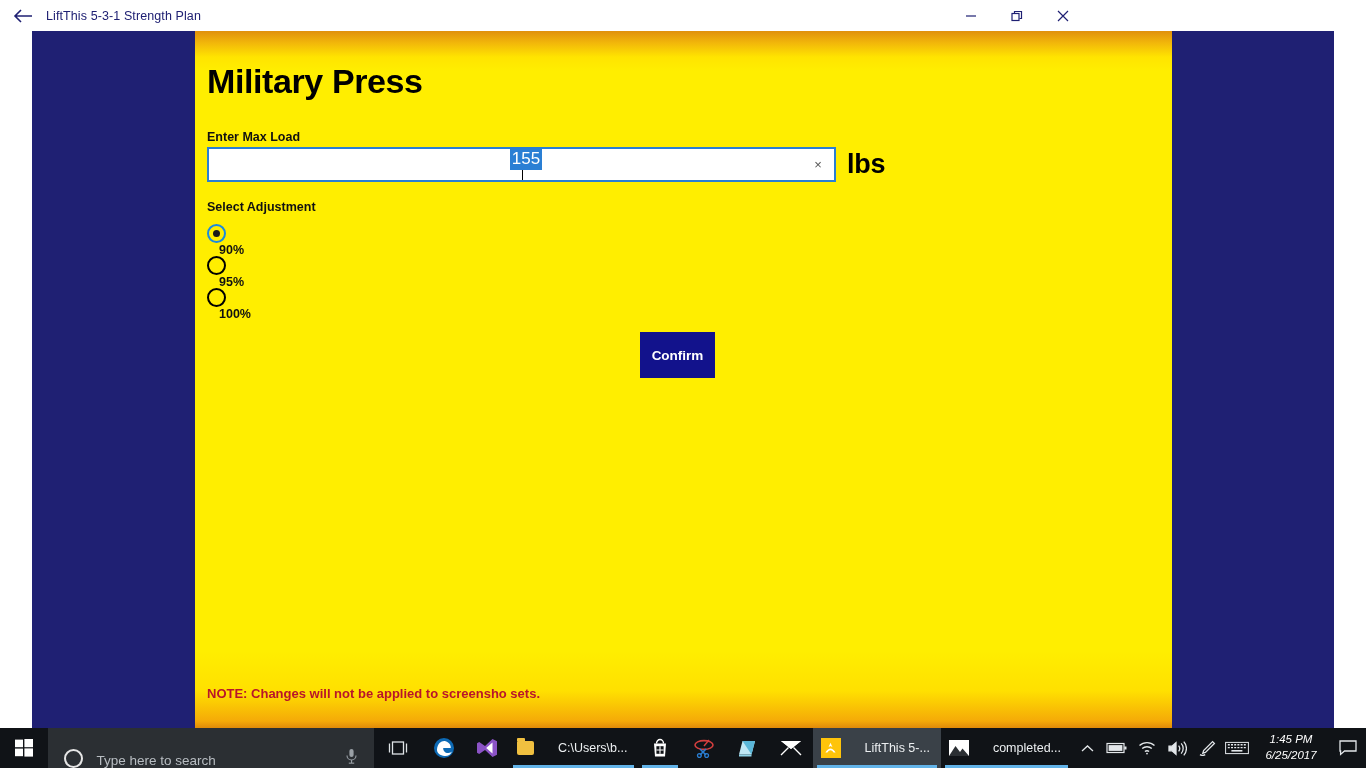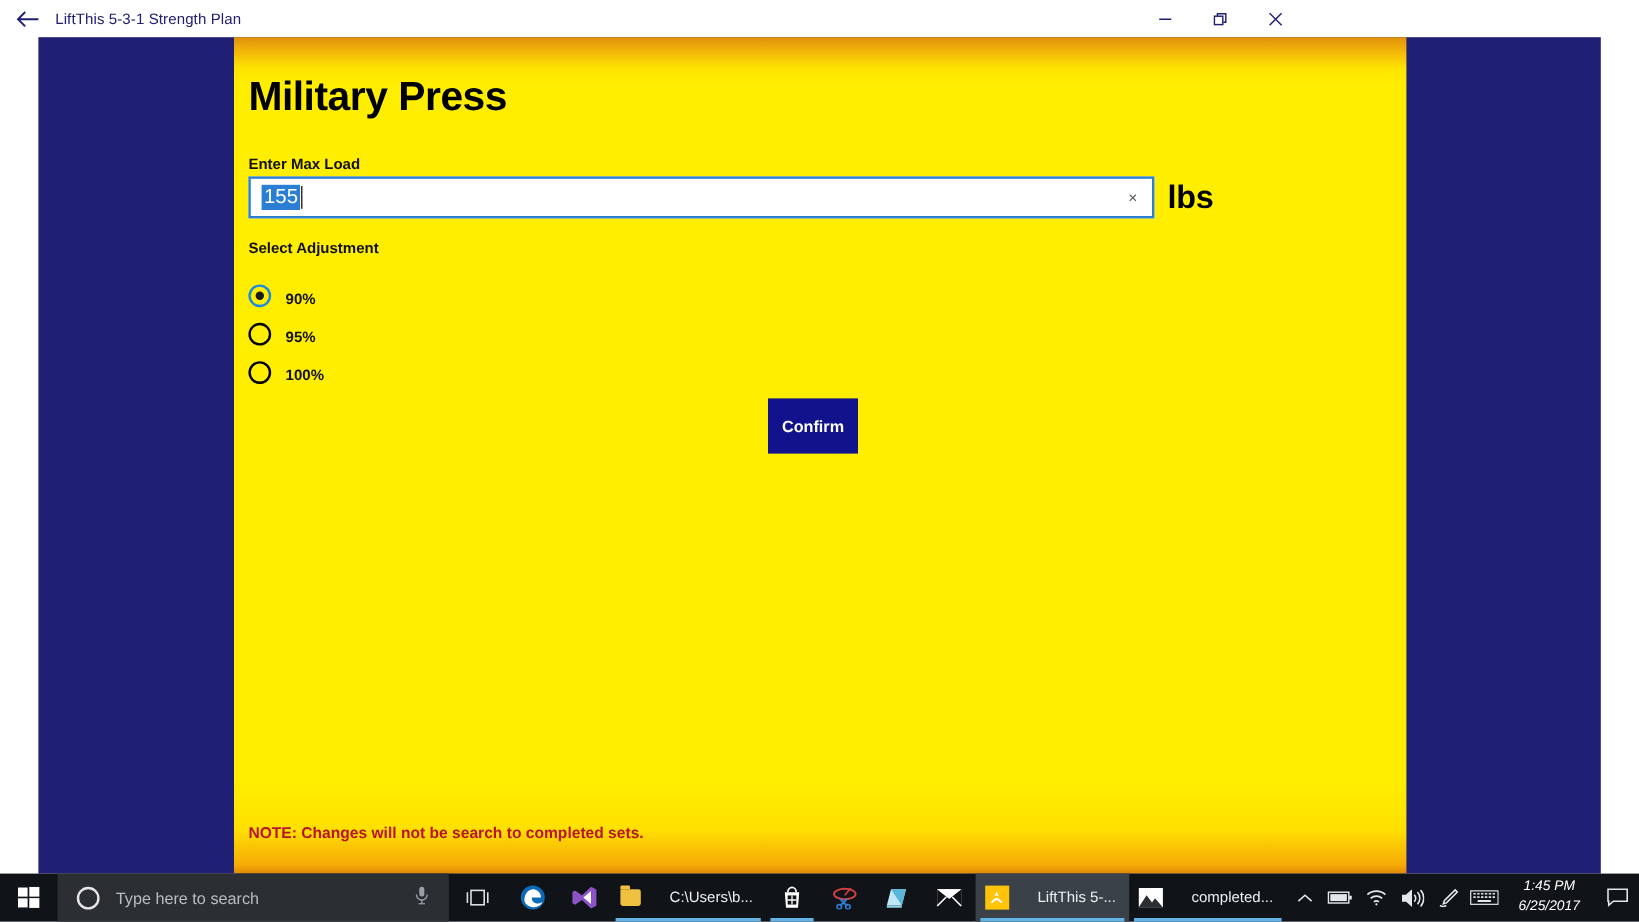--- a/index.html
+++ b/index.html
@@ -118,26 +118,27 @@
   #max-load-row {
     position: absolute;
     left: 12px;
     top: 116px;
     display: flex;
     align-items: center;
   }
 
   #max-load-input-wrap {
     position: relative;
-    width: 755px;
+    width: 629px;
     height: 35px;
     background: #ffffff;
     border: 2px solid #2a7fd4;
     display: flex;
     align-items: center;
+    flex-direction: column;
   }
 
   #max-load-value {
     margin-left: 9px;
     font-size: 17px;
     color: #ffffff;
     background: #2a7fd4;
     padding: 1px 2px 2px 2px;
     line-height: 1.05;
   }
@@ -174,22 +175,23 @@
   }
 
   
   #adjustment-group {
     position: absolute;
     left: 12px;
     top: 193px;
   }
   .radio-row {
     display: flex;
-    align-items: flex-end;
+    align-items: flex-start;
     height: 32px;
+    flex-direction: column;
   }
   .radio-mark {
     width: 19px;
     height: 19px;
     border-radius: 50%;
     border: 2px solid #000000;
     background: transparent;
     position: relative;
     flex: 0 0 auto;
   }
@@ -255,21 +257,21 @@
     width: 48px;
     display: flex;
     align-items: center;
     justify-content: center;
   }
 
   #search-box {
     width: 330px;
     background: #2b2f33;
     display: flex;
-    align-items: center;
+    align-items: flex-end;
     padding: 0 10px;
     position: relative;
   }
   #cortana-icon {
     width: 19px; height: 19px;
     border-radius: 50%;
     border: 2px solid #e6e6e6;
     flex: 0 0 auto;
     margin-left: 6px;
   }
@@ -436,21 +438,21 @@
         <span class="radio-label">95%</span>
       </div>
       <div class="radio-row">
         <span class="radio-mark"></span>
         <span class="radio-label">100%</span>
       </div>
     </div>
 
     <button id="confirm-button">Confirm</button>
 
-    <div id="note-text">NOTE: Changes will not be search to completed sets.</div>
+    <div id="note-text">NOTE: Changes will not be applied to screensho sets.</div>
   </div>
 </div>
 
 <div id="taskbar">
 
   <div id="start-button">
     <svg width="18" height="18" viewBox="0 0 18 18" fill="#ffffff">
       <rect x="0" y="0.6" width="8" height="7.6"></rect>
       <rect x="9.4" y="0" width="8.6" height="8.2"></rect>
       <rect x="0" y="9.6" width="8" height="7.6"></rect>

